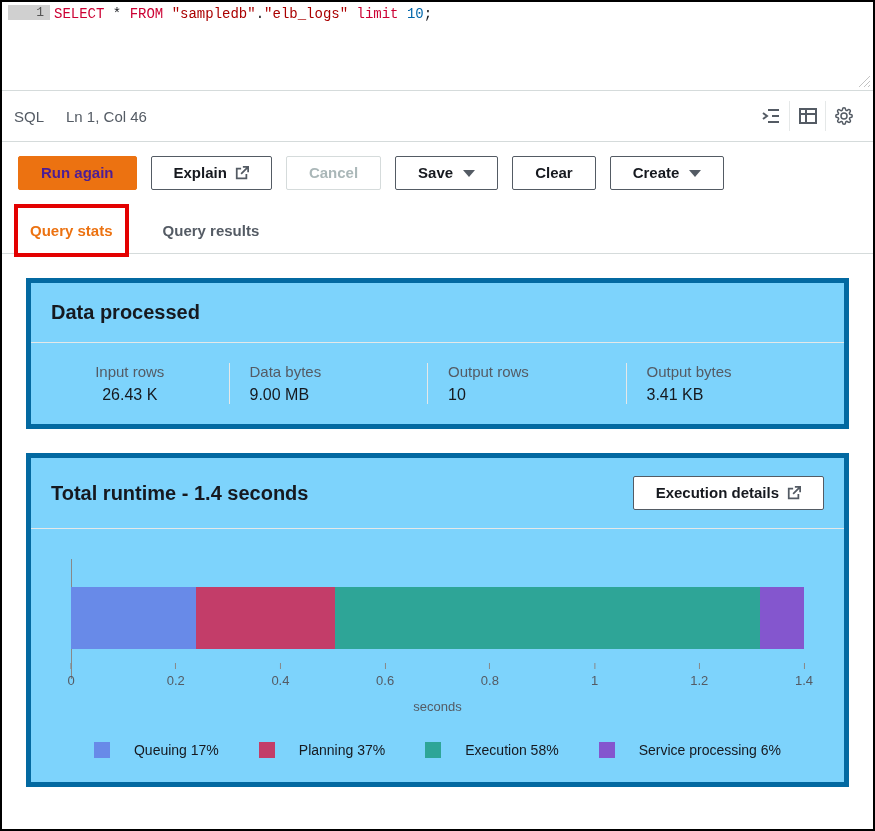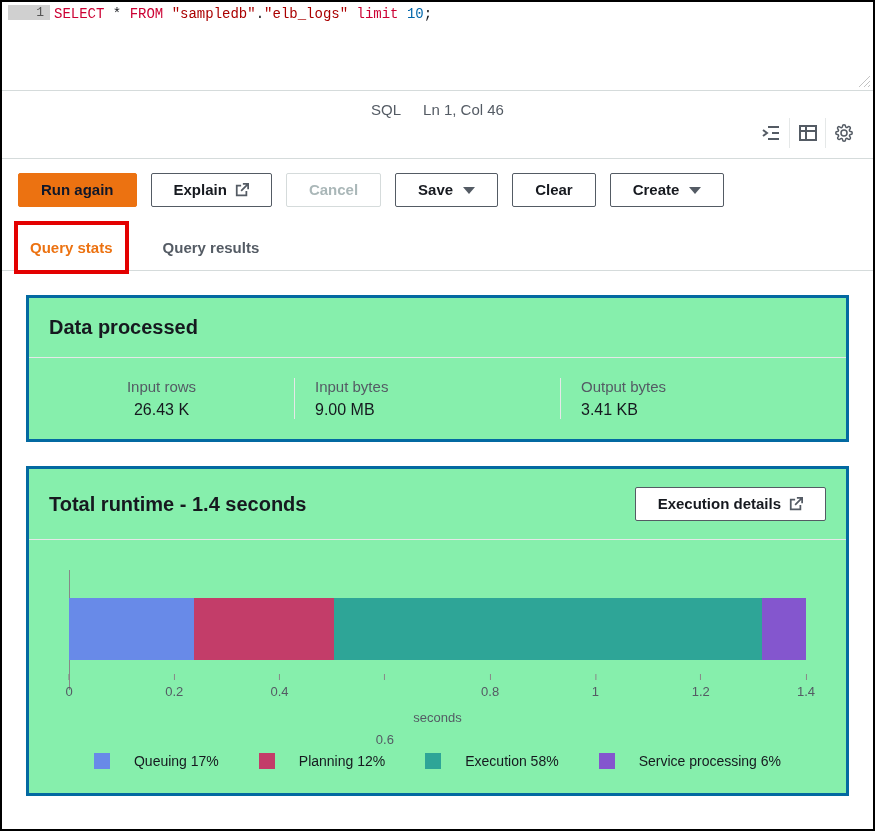--- a/index.html
+++ b/index.html
@@ -69,21 +69,20 @@
 
     
     .statusbar {
       display: flex;
       align-items: center;
       border-top: 1px solid #d5dbdb;
       border-bottom: 1px solid #d5dbdb;
       padding: 10px 12px;
       color: #545b64;
       font-size: 15px;
-      flex-direction: column;
     }
     .statusbar .left { display: flex; gap: 22px; }
     .statusbar .right { margin-left: auto; display: flex; gap: 0; }
     .icon-btn {
       display: flex;
       align-items: center;
       justify-content: center;
       width: 36px;
       height: 30px;
       border-left: 1px solid #e5e8e8;
@@ -108,21 +107,21 @@
       border-radius: 2px;
       cursor: pointer;
       display: inline-flex;
       align-items: center;
       gap: 8px;
       line-height: 20px;
     }
     .btn.primary {
       background: #ec7211;
       border-color: #ec7211;
-      color: #0f172a;
+      color: #4c1d95;
     }
     .btn.disabled {
       color: #aab7b8;
       border-color: #d5dbdb;
       cursor: default;
     }
     .caret-down {
       display: inline-block;
       width: 0; height: 0;
       border-left: 6px solid transparent;
@@ -157,22 +156,22 @@
     }
 
     
     .content {
       padding: 24px;
       display: flex;
       flex-direction: column;
       gap: 24px;
     }
     .card {
-      border: 3px solid #0369a1;
-      background: #86efac;
+      border: 5px solid #0369a1;
+      background: #7dd3fc;
     }
     .card-header {
       padding: 18px 20px;
       border-bottom: 1px solid #e5e8e8;
       display: flex;
       align-items: center;
     }
     .card-header h2 {
       font-size: 20px;
       font-weight: 700;
@@ -350,22 +349,26 @@
   <div class="card">
     <div class="card-header">
       <h2>Data processed</h2>
     </div>
     <div class="stats-row">
       <div class="stat">
         <div class="stat-label">Input rows</div>
         <div class="stat-value">26.43 K</div>
       </div>
       <div class="stat">
-        <div class="stat-label">Input bytes</div>
+        <div class="stat-label">Data bytes</div>
         <div class="stat-value">9.00 MB</div>
+      </div>
+      <div class="stat">
+        <div class="stat-label">Output rows</div>
+        <div class="stat-value">10</div>
       </div>
       <div class="stat">
         <div class="stat-label">Output bytes</div>
         <div class="stat-value">3.41 KB</div>
       </div>
     </div>
   </div>
 
   <div class="card">
     <div class="card-header">
@@ -394,21 +397,21 @@
               <div class="tick-label">0</div>
             </div>
             <div class="tick-wrap" style="left: 14.2857%;">
               <div class="tick-mark"></div>
               <div class="tick-label">0.2</div>
             </div>
             <div class="tick-wrap" style="left: 28.5714%;">
               <div class="tick-mark"></div>
               <div class="tick-label">0.4</div>
             </div>
-            <div class="tick-wrap" style="left: 42.8571%; gap: 48px;">
+            <div class="tick-wrap" style="left: 42.8571%;">
               <div class="tick-mark"></div>
               <div class="tick-label">0.6</div>
             </div>
             <div class="tick-wrap" style="left: 57.1429%;">
               <div class="tick-mark"></div>
               <div class="tick-label">0.8</div>
             </div>
             <div class="tick-wrap" style="left: 71.4286%;">
               <div class="tick-mark"></div>
               <div class="tick-label">1</div>
@@ -424,21 +427,21 @@
           </div>
       </div>
       <div class="chart-xlabel">seconds</div>
       <div class="chart-legend" id="chart-legend">
           <div class="legend-item">
             <span class="legend-swatch" style="background: rgb(104, 138, 232);"></span>
             <span>Queuing 17%</span>
           </div>
           <div class="legend-item">
             <span class="legend-swatch" style="background: rgb(195, 61, 105);"></span>
-            <span>Planning 12%</span>
+            <span>Planning 37%</span>
           </div>
           <div class="legend-item">
             <span class="legend-swatch" style="background: rgb(46, 165, 151);"></span>
             <span>Execution 58%</span>
           </div>
           <div class="legend-item">
             <span class="legend-swatch" style="background: rgb(132, 86, 206);"></span>
             <span>Service processing 6%</span>
           </div>
         </div>

